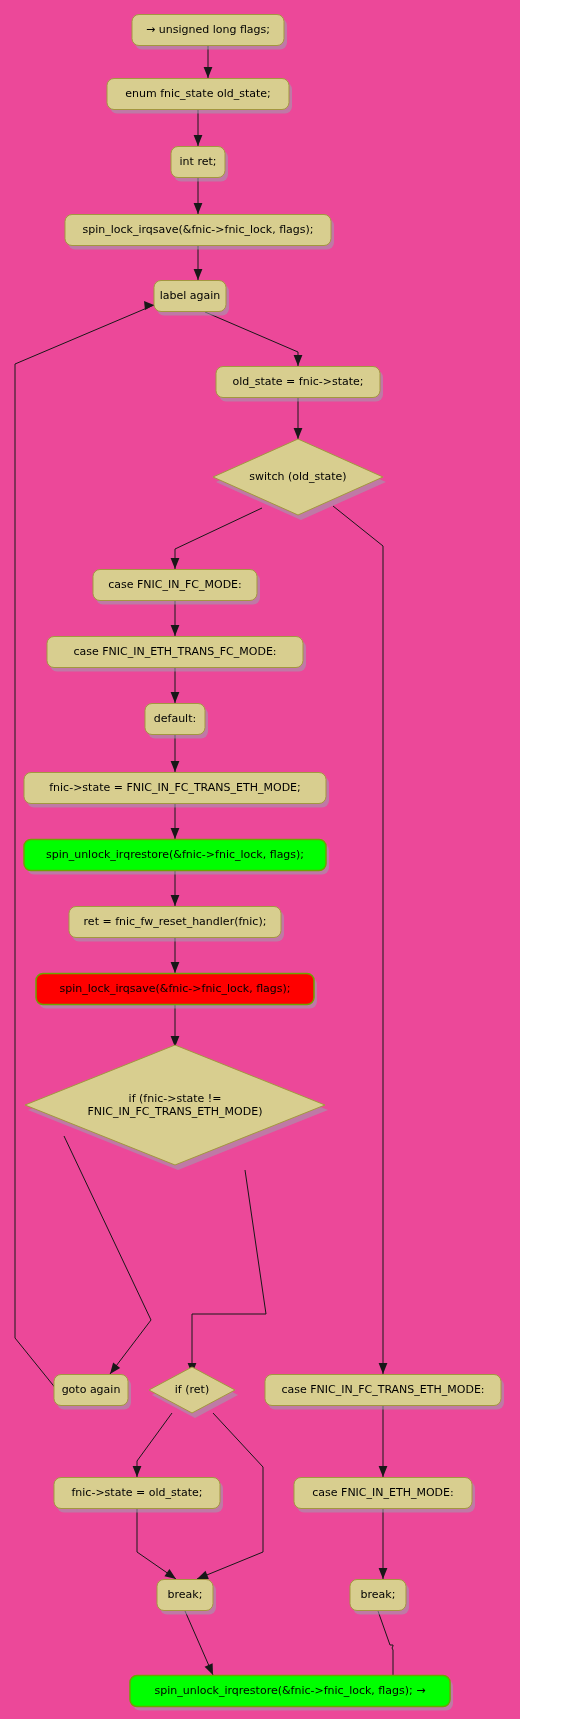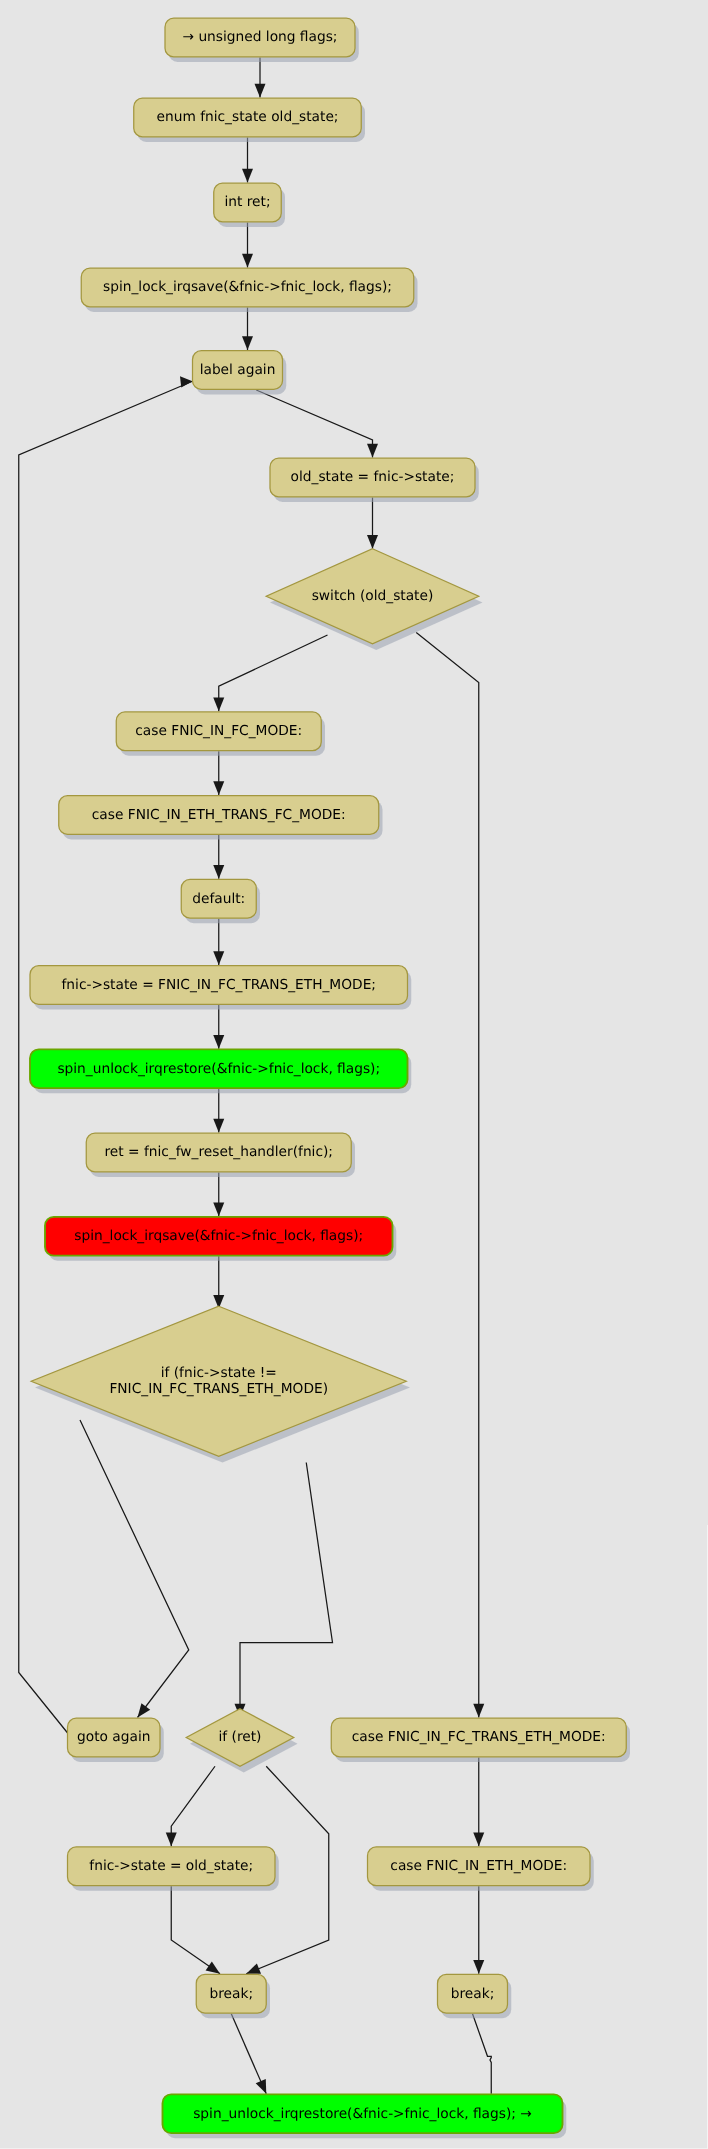--- a/index.html
+++ b/index.html
@@ -2,23 +2,23 @@
 <html><head>
 <meta charset="utf-8">
 <style>
   html, body {
     margin: 0;
     padding: 0;
     background: #ffffff;
   }
   #diagram-root {
     position: relative;
-    width: 566px;
+    width: 520px;
     height: 1719px;
-    background: #e5e5e5;
+    background: #ec4899;
     font-family: "DejaVu Sans", sans-serif;
   }
   svg#flow {
     display: block;
     width: 566px;
     height: 1719px;
   }
   .node-text {
     font-family: "DejaVu Sans", sans-serif;
     font-size: 11px;

